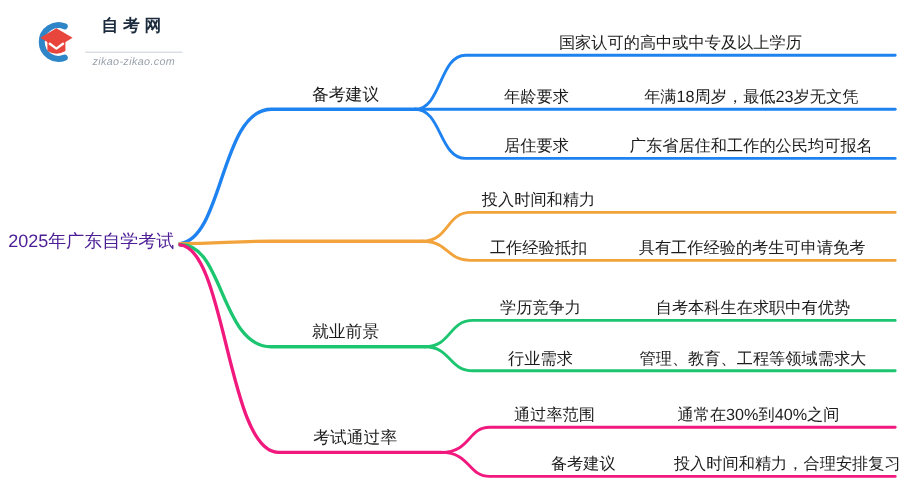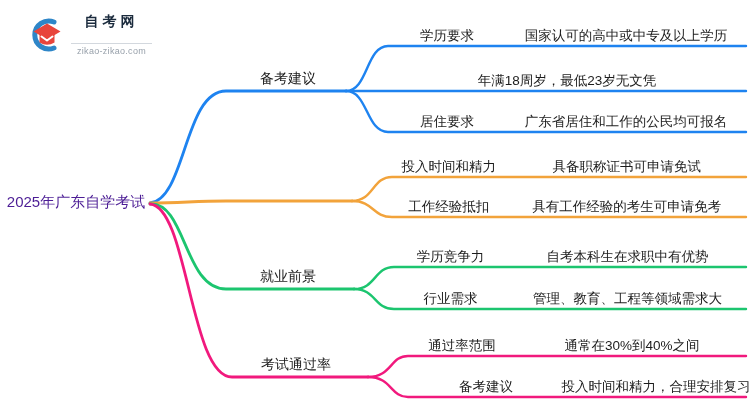--- a/index.html
+++ b/index.html
@@ -34,21 +34,21 @@
   .r-5{left:392px;top:246px;width:354px;}
   .r-6{left:392px;top:288px;width:354px;}
   .r-7{left:406px;top:335px;width:340px;}
   .r-8{left:430px;top:376px;width:340px;}
 
   .logo{position:absolute;left:28px;top:13px;display:flex;align-items:center;gap:7px;}
   .logo-text{display:flex;flex-direction:column;align-items:center;}
   .logo-name{font-size:14px;font-weight:700;color:#1b2b3d;letter-spacing:4px;line-height:17px;}
   .logo-domain{
     font-size:9px;color:#98a1ab;border-top:1px solid #d3d8de;
-    padding:2px 6px 0 6px;margin-top:13px;line-height:11px;letter-spacing:.3px;
+    padding:2px 6px 0 6px;margin-top:13px;line-height:11px;letter-spacing:.3px;font-style:italic;
   }
 </style>
 </head>
 <body>
 
 <div class="stage">
 
   <svg class="links" viewBox="0 0 750 410">
     <g fill="none" stroke-linecap="round" stroke-linejoin="round">
 
@@ -84,33 +84,32 @@
     </div>
   </div>
 
   <div class="root-label">2025年广东自学考试</div>
 
   <div class="branch-label bl-0">备考建议</div>
   <div class="branch-label bl-2">就业前景</div>
   <div class="branch-label bl-3">考试通过率</div>
 
   <div class="node-row r-0">
-    <span class="lbl">学历要求</span>
     <span class="val">国家认可的高中或中专及以上学历</span>
   </div>
   <div class="node-row r-1">
+    <span class="lbl">年龄要求</span>
     <span class="val">年满18周岁，最低23岁无文凭</span>
   </div>
   <div class="node-row r-2">
     <span class="lbl">居住要求</span>
     <span class="val">广东省居住和工作的公民均可报名</span>
   </div>
   <div class="node-row r-3">
     <span class="lbl">投入时间和精力</span>
-    <span class="val">具备职称证书可申请免试</span>
   </div>
   <div class="node-row r-4">
     <span class="lbl">工作经验抵扣</span>
     <span class="val">具有工作经验的考生可申请免考</span>
   </div>
   <div class="node-row r-5">
     <span class="lbl">学历竞争力</span>
     <span class="val">自考本科生在求职中有优势</span>
   </div>
   <div class="node-row r-6">

